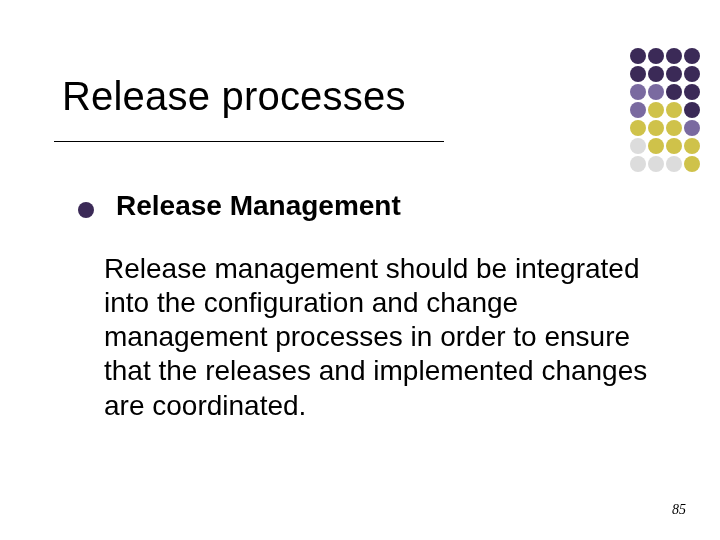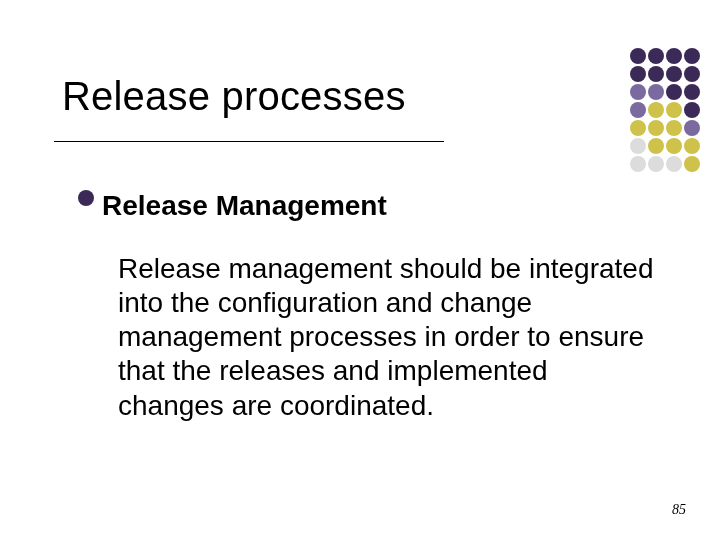--- a/index.html
+++ b/index.html
@@ -4,24 +4,24 @@
 <style>
   * { margin: 0; padding: 8px; box-sizing: border-box; }
   html, body { width: 720px; height: 540px; background: #fff; font-family: Arial, Helvetica, sans-serif; color: #000; }
   .slide { position: relative; width: 720px; height: 540px; }
   .title-wrap { position: absolute; left: 30px; right: 30px; top: 42px; }
   .title { font-size: 40px; font-weight: 400; letter-spacing: 0.2px; }
   .title-rule { border: none; border-top: 1.5px solid #000; margin-top: 14px; width: 390px; }
   .dots { position: absolute; top: 24px; right: 30px; display: grid; grid-template-columns: repeat(4, 14px); grid-template-rows: repeat(7, 14px); gap: 4px 4px; }
   .dot { width: 12px; height: 12px; border-radius: 50%; }
   .body { position: absolute; left: 46px; right: 60px; top: 150px; }
-  .bullet-row { display: flex; align-items: flex-start; }
+  .bullet-row { display: flex; align-items: center; gap: 14px; }
   .bullet-dot { width: 12px; height: 12px; border-radius: 50%; background: #3b2a57; margin-top: 8px; flex: 0 0 auto; }
   .bullet-head { font-size: 28px; font-weight: 700; }
-  .bullet-body { font-size: 28px; font-weight: 400; margin-left: 40px; margin-top: 6px; line-height: 1.22; }
+  .bullet-body { font-size: 28px; font-weight: 400; margin-left: 26px; margin-top: 6px; line-height: 1.22; }
   .pagenum { position: absolute; right: 42px; bottom: 30px; font-size: 14px; font-style: italic; font-family: Georgia, 'Times New Roman', serif; }
 </style>
 </head>
 <body>
 
 <div class="slide">
 
   <div class="dots">
       <div class="dot" style="background: rgb(59, 42, 87);"></div>
       <div class="dot" style="background: rgb(59, 42, 87);"></div>

